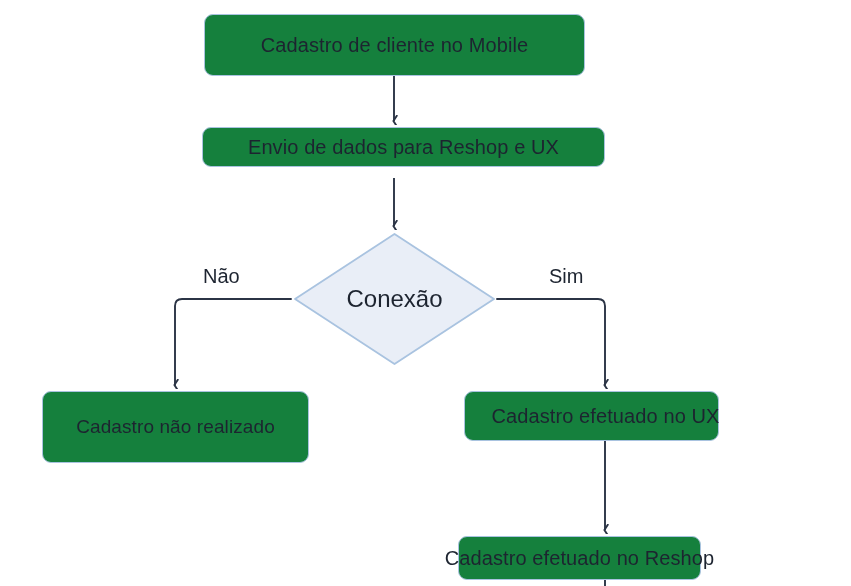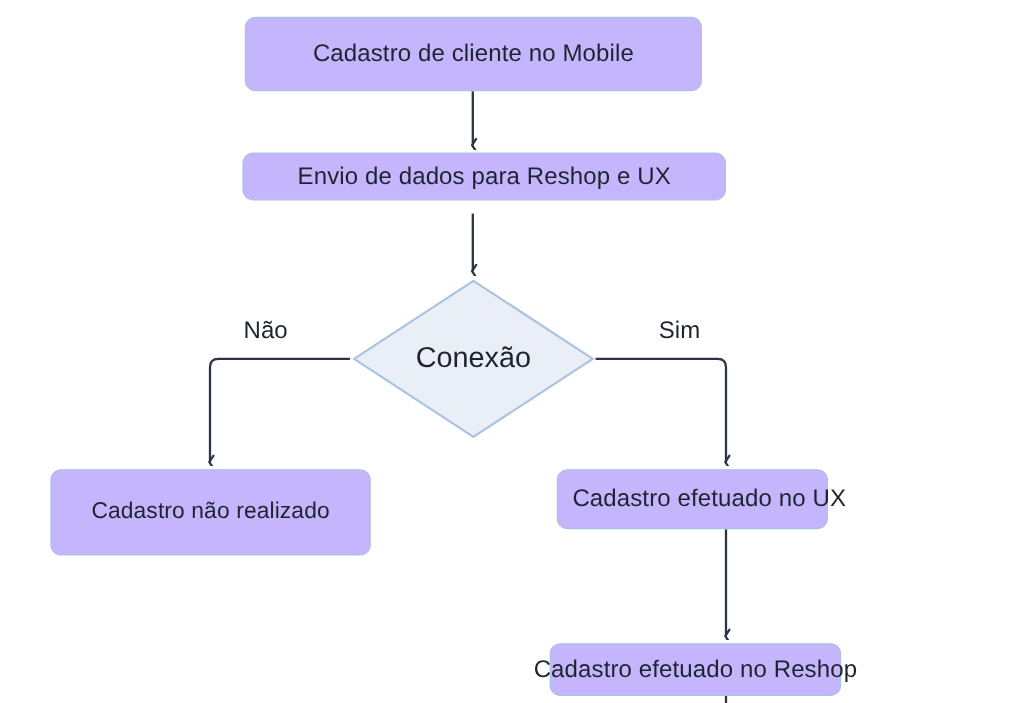--- a/index.html
+++ b/index.html
@@ -17,40 +17,40 @@
   #flow-canvas {
     position: absolute;
     left: 0;
     top: 0;
     width: 851px;
     height: 586px;
   }
   .node {
     position: absolute;
     box-sizing: border-box;
-    background: #c4b5fd;
+    background: #15803d;
     border: 1.6px solid #a9c3e0;
     border-radius: 9px;
     display: flex;
     flex-direction: column;
     align-items: center;
     justify-content: center;
     color: #1d2430;
     font-size: 20px;
     line-height: 1.42;
     letter-spacing: 0.1px;
     text-align: center;
     white-space: nowrap;
   }
   .node .line2 { display: block; }
 
   #node-start    { left: 204px; top: 14px;  width: 381px; height: 62px; }
   #node-send     { left: 202px; top: 127px; width: 403px; height: 40px; }
   #node-error    { left: 42px;  top: 391px; width: 267px; height: 72px; font-size: 19px; text-align: right; }
-  #node-ux       { left: 464px; top: 391px; width: 226px; height: 50px; padding-left: 28px; }
+  #node-ux       { left: 464px; top: 391px; width: 255px; height: 50px; padding-left: 28px; }
   #node-reshop   { left: 458px; top: 536px; width: 243px; height: 44px; }
 
   .diamond-wrap {
     position: absolute;
     left: 293px;
     top: 232px;
     width: 203px;
     height: 134px;
   }
   .diamond-wrap svg { display: block; }

